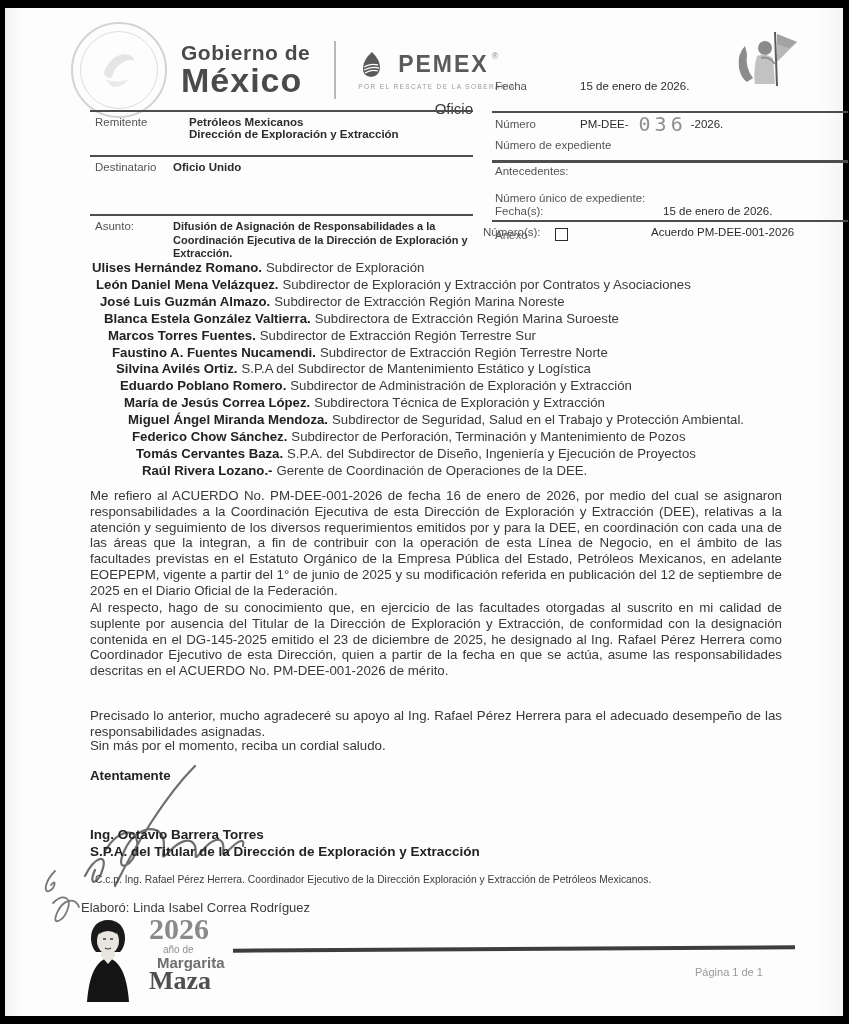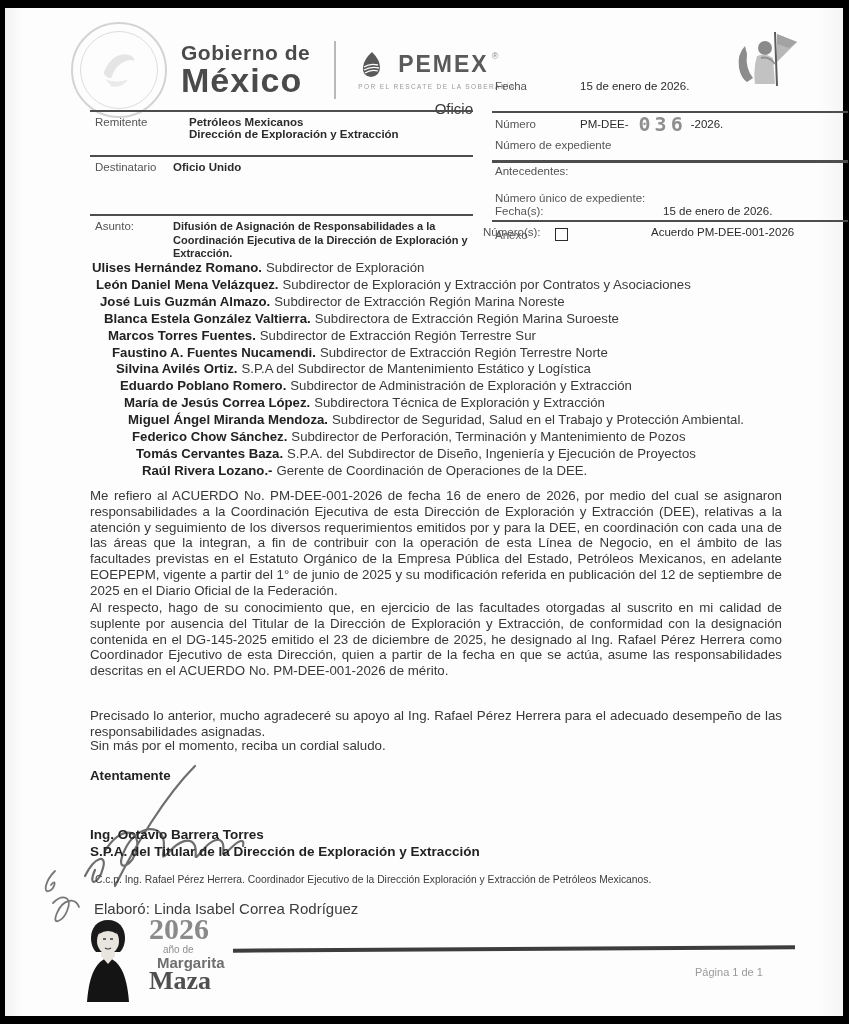--- a/index.html
+++ b/index.html
@@ -26,40 +26,40 @@
   .pemex-r{font-size:9px;color:#8a8a8a;margin-left:3px;vertical-align:top;}
   .pemex-tag{font-size:6.5px;color:#9a9a9a;letter-spacing:1.4px;margin-top:2px;margin-left:2px;}
   .flagbearer{position:absolute;top:20px;left:726px;width:72px;height:62px;}
   
   .oficio-title{position:absolute;top:92px;left:85px;width:383px;text-align:right;font-size:15px;color:#3a3a3a;}
   .rule{position:absolute;background:#4d4d4d;height:1.5px;}
   .lbl{color:#555;font-size:11.5px;}
   .val{font-weight:bold;font-size:11.5px;color:#2b2b2b;}
   .val-n{font-size:11.5px;color:#2b2b2b;}
   .frow{position:absolute;display:flex;}
-  .stamp{font-family:"DejaVu Sans Mono",monospace;font-size:20px;color:#8f8f8f;letter-spacing:4px;margin:-6px 4px 0 10px;font-weight:bold;}
+  .stamp{font-family:"DejaVu Sans Mono",monospace;font-size:20px;color:#8f8f8f;letter-spacing:4px;margin:-6px 4px 0 10px;}
   .checkbox{width:11px;height:11px;border:1.5px solid #2b2b2b;display:inline-block;}
   
   .recipients{position:absolute;top:252px;left:85px;width:700px;font-size:13.2px;line-height:16.9px;color:#3a3a3a;}
   .recipient .rname{font-weight:bold;color:#222;margin-right:4px;}
   .recipient:nth-child(1){padding-left:2px}.recipient:nth-child(2){padding-left:6px}
   .recipient:nth-child(3){padding-left:10px}.recipient:nth-child(4){padding-left:14px}
   .recipient:nth-child(5){padding-left:18px}.recipient:nth-child(6){padding-left:22px}
   .recipient:nth-child(7){padding-left:26px}.recipient:nth-child(8){padding-left:30px}
   .recipient:nth-child(9){padding-left:34px}.recipient:nth-child(10){padding-left:38px}
   .recipient:nth-child(11){padding-left:42px}.recipient:nth-child(12){padding-left:46px}
   .recipient:nth-child(13){padding-left:52px}
   
   .para{position:absolute;left:85px;width:692px;font-size:13.3px;line-height:15.8px;text-align:justify;color:#383838;}
   .closing{position:absolute;left:85px;font-size:13.3px;color:#383838;}
   .bold-line{font-weight:bold;color:#222;}
   .sig-name{position:absolute;left:85px;font-size:13.5px;font-weight:bold;color:#222;line-height:17px;}
   .sig-svg{position:absolute;top:748px;left:40px;width:280px;height:150px;pointer-events:none;}
   .ccp{position:absolute;left:90px;top:866px;font-size:10.3px;color:#3c3c3c;}
-  .elaboro{position:absolute;left:89px;top:892px;font-size:15px;color:#3c3c3c;}
+  .elaboro{position:absolute;left:76px;top:892px;font-size:13px;color:#3c3c3c;}
   
   .maza{position:absolute;top:906px;left:72px;display:flex;}
   .maza-text{margin-left:10px;color:#7c7c7c;line-height:1;}
   .maza-text .y{font-size:30px;font-weight:bold;font-family:"Liberation Serif","DejaVu Serif",serif;color:#8a8a8a;}
   .maza-text .a{font-size:10px;margin:1px 0 0 14px;color:#8f8f8f;}
   .maza-text .m1{font-size:15px;font-weight:bold;margin-left:8px;color:#6f6f6f;}
   .maza-text .m2{font-size:26px;font-weight:bold;margin-top:-2px;color:#4f4f4f;font-family:"Liberation Serif","DejaVu Serif",serif;}
   .footer-rule{position:absolute;top:939px;left:228px;width:562px;height:4px;background:#3d3d3d;transform:rotate(-0.35deg);}
   .pagenum{position:absolute;top:958px;left:690px;font-size:11px;color:#9a9a9a;}
 </style>

